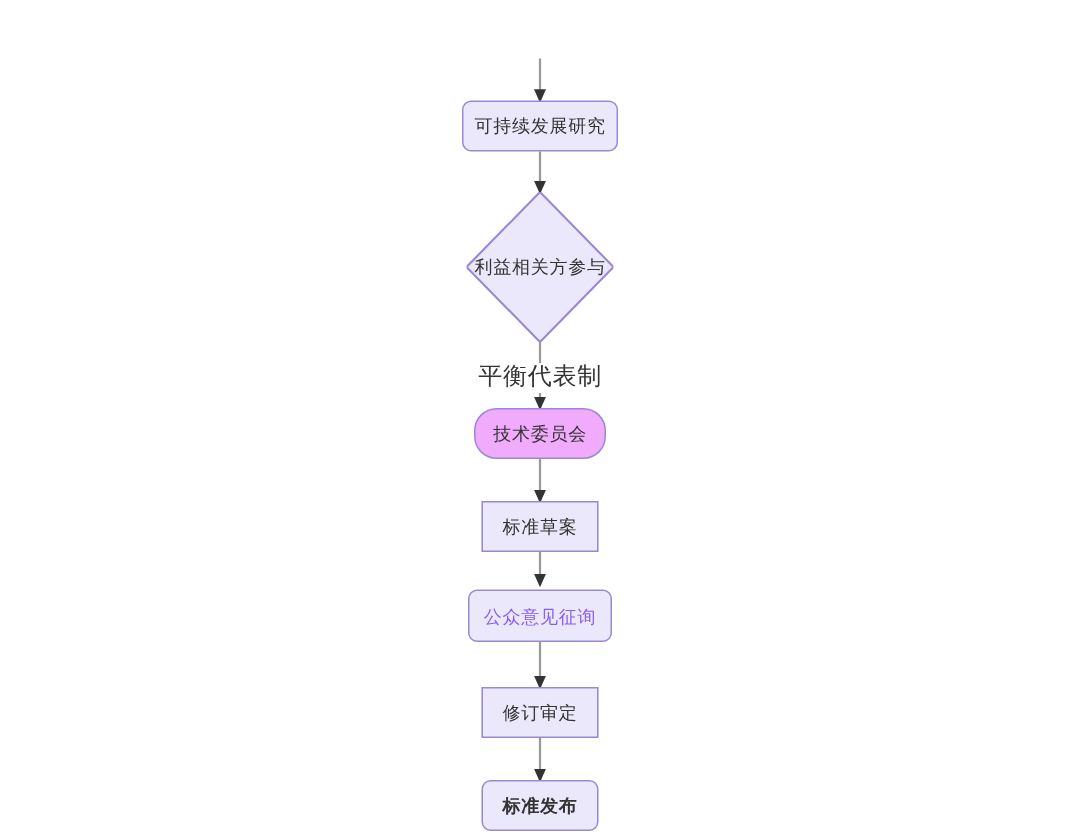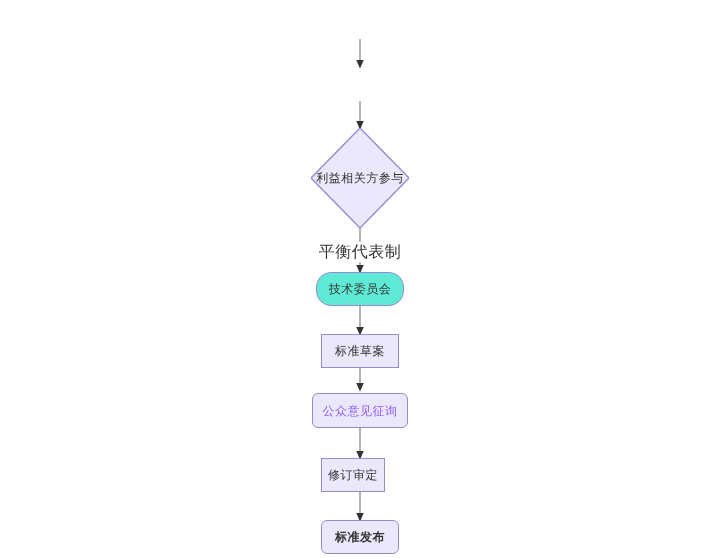--- a/index.html
+++ b/index.html
@@ -104,43 +104,46 @@
         <line x1="360" y1="101" x2="360" y2="128" stroke="#999999" stroke-width="1.5" marker-end="url(#arrow)"></line>
         <line x1="360" y1="228" x2="360" y2="272" stroke="#999999" stroke-width="1.5" marker-end="url(#arrow)"></line>
         <line x1="360" y1="306" x2="360" y2="334" stroke="#999999" stroke-width="1.5" marker-end="url(#arrow)"></line>
         <line x1="360" y1="368" x2="360" y2="390" stroke="#999999" stroke-width="1.5" marker-end="url(#arrow)"></line>
         <line x1="360" y1="425" x2="360" y2="458" stroke="#999999" stroke-width="1.5" marker-end="url(#arrow)"></line>
         <line x1="360" y1="492" x2="360" y2="520" stroke="#999999" stroke-width="1.5" marker-end="url(#arrow)"></line>
       </g>
   </svg>
 
 
+  <div class="node rounded" style="left: 308px; top: 67px; width: 104px; height: 34px; background: rgb(236, 232, 251); border-color: rgb(155, 135, 212); color: rgb(51, 51, 51);">
+    <span class="node-label">可持续发展研究</span>
+  </div>
 
   <div class="diamond-wrap" style="left: 311px; top: 128px; width: 98px; height: 100px;">
     <svg class="diamond-shape" viewBox="0 0 100 100" preserveAspectRatio="none" xmlns="http://www.w3.org/2000/svg">
       <polygon points="50,0 100,50 50,100 0,50" fill="#ECE8FB" stroke="#9B87D4" stroke-width="1.4" vector-effect="non-scaling-stroke"></polygon>
     </svg>
     <div class="diamond-text">
       <span class="node-label">利益相关方参与</span>
     </div>
   </div>
 
-  <div class="node" style="left: 316px; top: 272px; width: 88px; height: 34px; background: #5eead4; border-color: rgb(155, 135, 212); color: rgb(51, 51, 51); border-radius: 15px;">
+  <div class="node" style="left: 316px; top: 272px; width: 88px; height: 34px; background: #f0abfc; border-color: rgb(155, 135, 212); color: rgb(51, 51, 51); border-radius: 15px;">
     <span class="node-label">技术委员会</span>
   </div>
 
   <div class="node" style="left: 321px; top: 334px; width: 78px; height: 34px; background: rgb(236, 232, 251); border-color: rgb(155, 135, 212); color: rgb(51, 51, 51);">
     <span class="node-label">标准草案</span>
   </div>
 
   <div class="node rounded" style="left: 312px; top: 393px; width: 96px; height: 35px; background: rgb(236, 232, 251); border-color: rgb(155, 135, 212); color: #8b5cf6;">
     <span class="node-label">公众意见征询</span>
   </div>
 
-  <div class="node" style="left: 321px; top: 458px; width: 64px; height: 34px; background: rgb(236, 232, 251); border-color: rgb(155, 135, 212); color: rgb(51, 51, 51);">
+  <div class="node" style="left: 321px; top: 458px; width: 78px; height: 34px; background: rgb(236, 232, 251); border-color: rgb(155, 135, 212); color: rgb(51, 51, 51);">
     <span class="node-label">修订审定</span>
   </div>
 
   <div class="node rounded" style="left: 321px; top: 520px; width: 78px; height: 34px; background: rgb(236, 232, 251); border-color: rgb(155, 135, 212); color: rgb(51, 51, 51); font-weight: bold;">
     <span class="node-label">标准发布</span>
   </div>
 
   <div class="edge-label" style="left: 360px; top: 242px;">
     <span>平衡代表制</span>
   </div>

